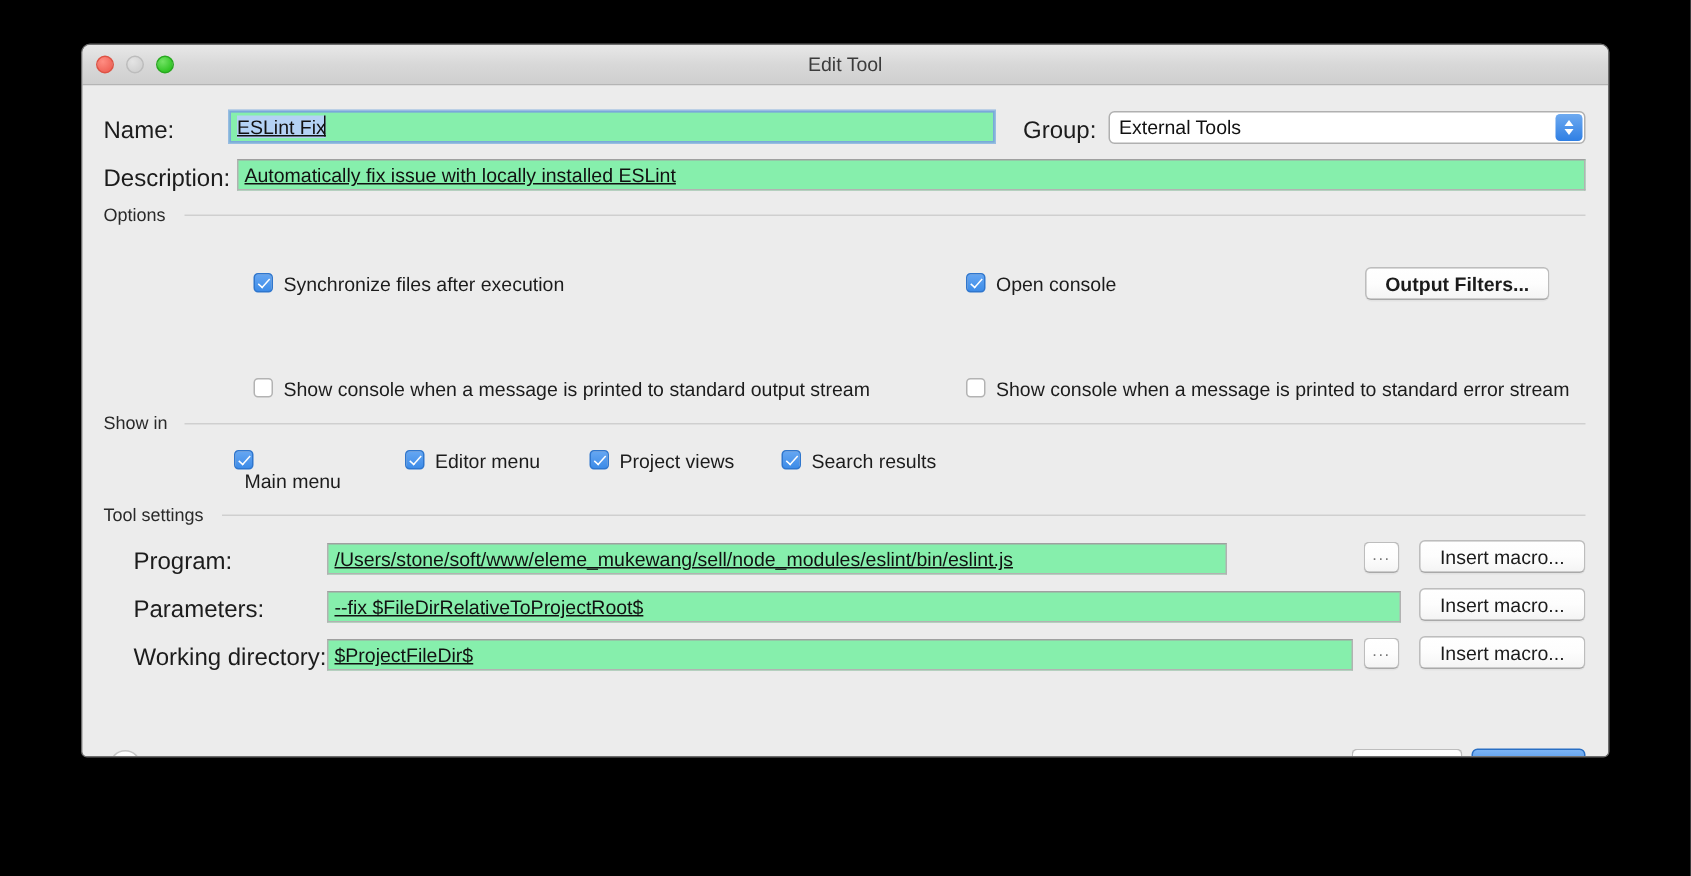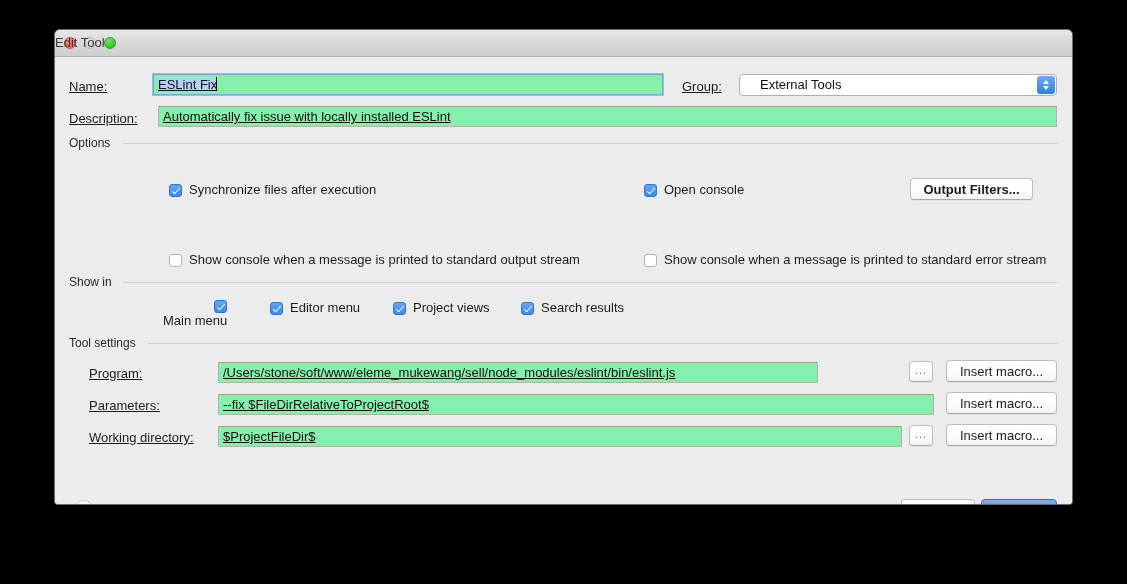--- a/index.html
+++ b/index.html
@@ -34,21 +34,21 @@
     position: relative;
     height: 27px;
     background: linear-gradient(to bottom, #e8e8e8 0%, #d8d8d8 50%, #cfcfcf 100%);
     border-bottom: 1px solid #b4b4b4;
     box-sizing: border-box;
   }
   .title-text {
     position: absolute;
     left: 0; right: 0;
     top: 5px;
-    text-align: left;
+    text-align: center;
     font-size: 13px;
     color: #3b3b3b;
   }
   .traffic {
     position: absolute;
     left: 9px;
     top: 7px;
     display: flex;
     gap: 8px;
   }
@@ -63,24 +63,23 @@
 
   .content {
     position: relative;
     height: 448px;
     background: #ececec;
   }
 
   
   .lbl {
     position: absolute;
-    font-size: 13px;
+    font-size: 16px;
     color: #1c1c1c;
     white-space: nowrap;
-    text-decoration: underline;
   }
   .lbl.right { }
 
   
   .tf {
     position: absolute;
     background: #86efac;
     border: 1px solid #b2b2b2;
     border-top-color: #a0a0a0;
     box-sizing: border-box;
@@ -116,21 +115,21 @@
   .combo {
     position: absolute;
     height: 22px;
     background: #ffffff;
     border: 1px solid #b0b0b0;
     border-radius: 4px;
     box-sizing: border-box;
     font-size: 13px;
     color: #111;
     line-height: 20px;
-    padding-left: 20px;
+    padding-left: 6px;
     white-space: nowrap;
     overflow: hidden;
   }
   .combo .stepper {
     position: absolute;
     right: 1px; top: 1px;
     width: 18px; height: 18px;
     border-radius: 3px;
     background: linear-gradient(to bottom, #6eaaf0, #2f7fe4);
     display: flex;
@@ -159,21 +158,21 @@
   .grp-rule {
     position: absolute;
     height: 1px;
     background: #cfcfcf;
   }
 
   
   .cb {
     position: absolute;
     display: flex;
-    align-items: flex-end;
+    align-items: flex-start;
     white-space: nowrap;
     padding-left: 46px;
   }
   .box {
     width: 13px; height: 13px;
     box-sizing: border-box;
     border-radius: 3px;
     flex: 0 0 auto;
     position: relative;
   }

